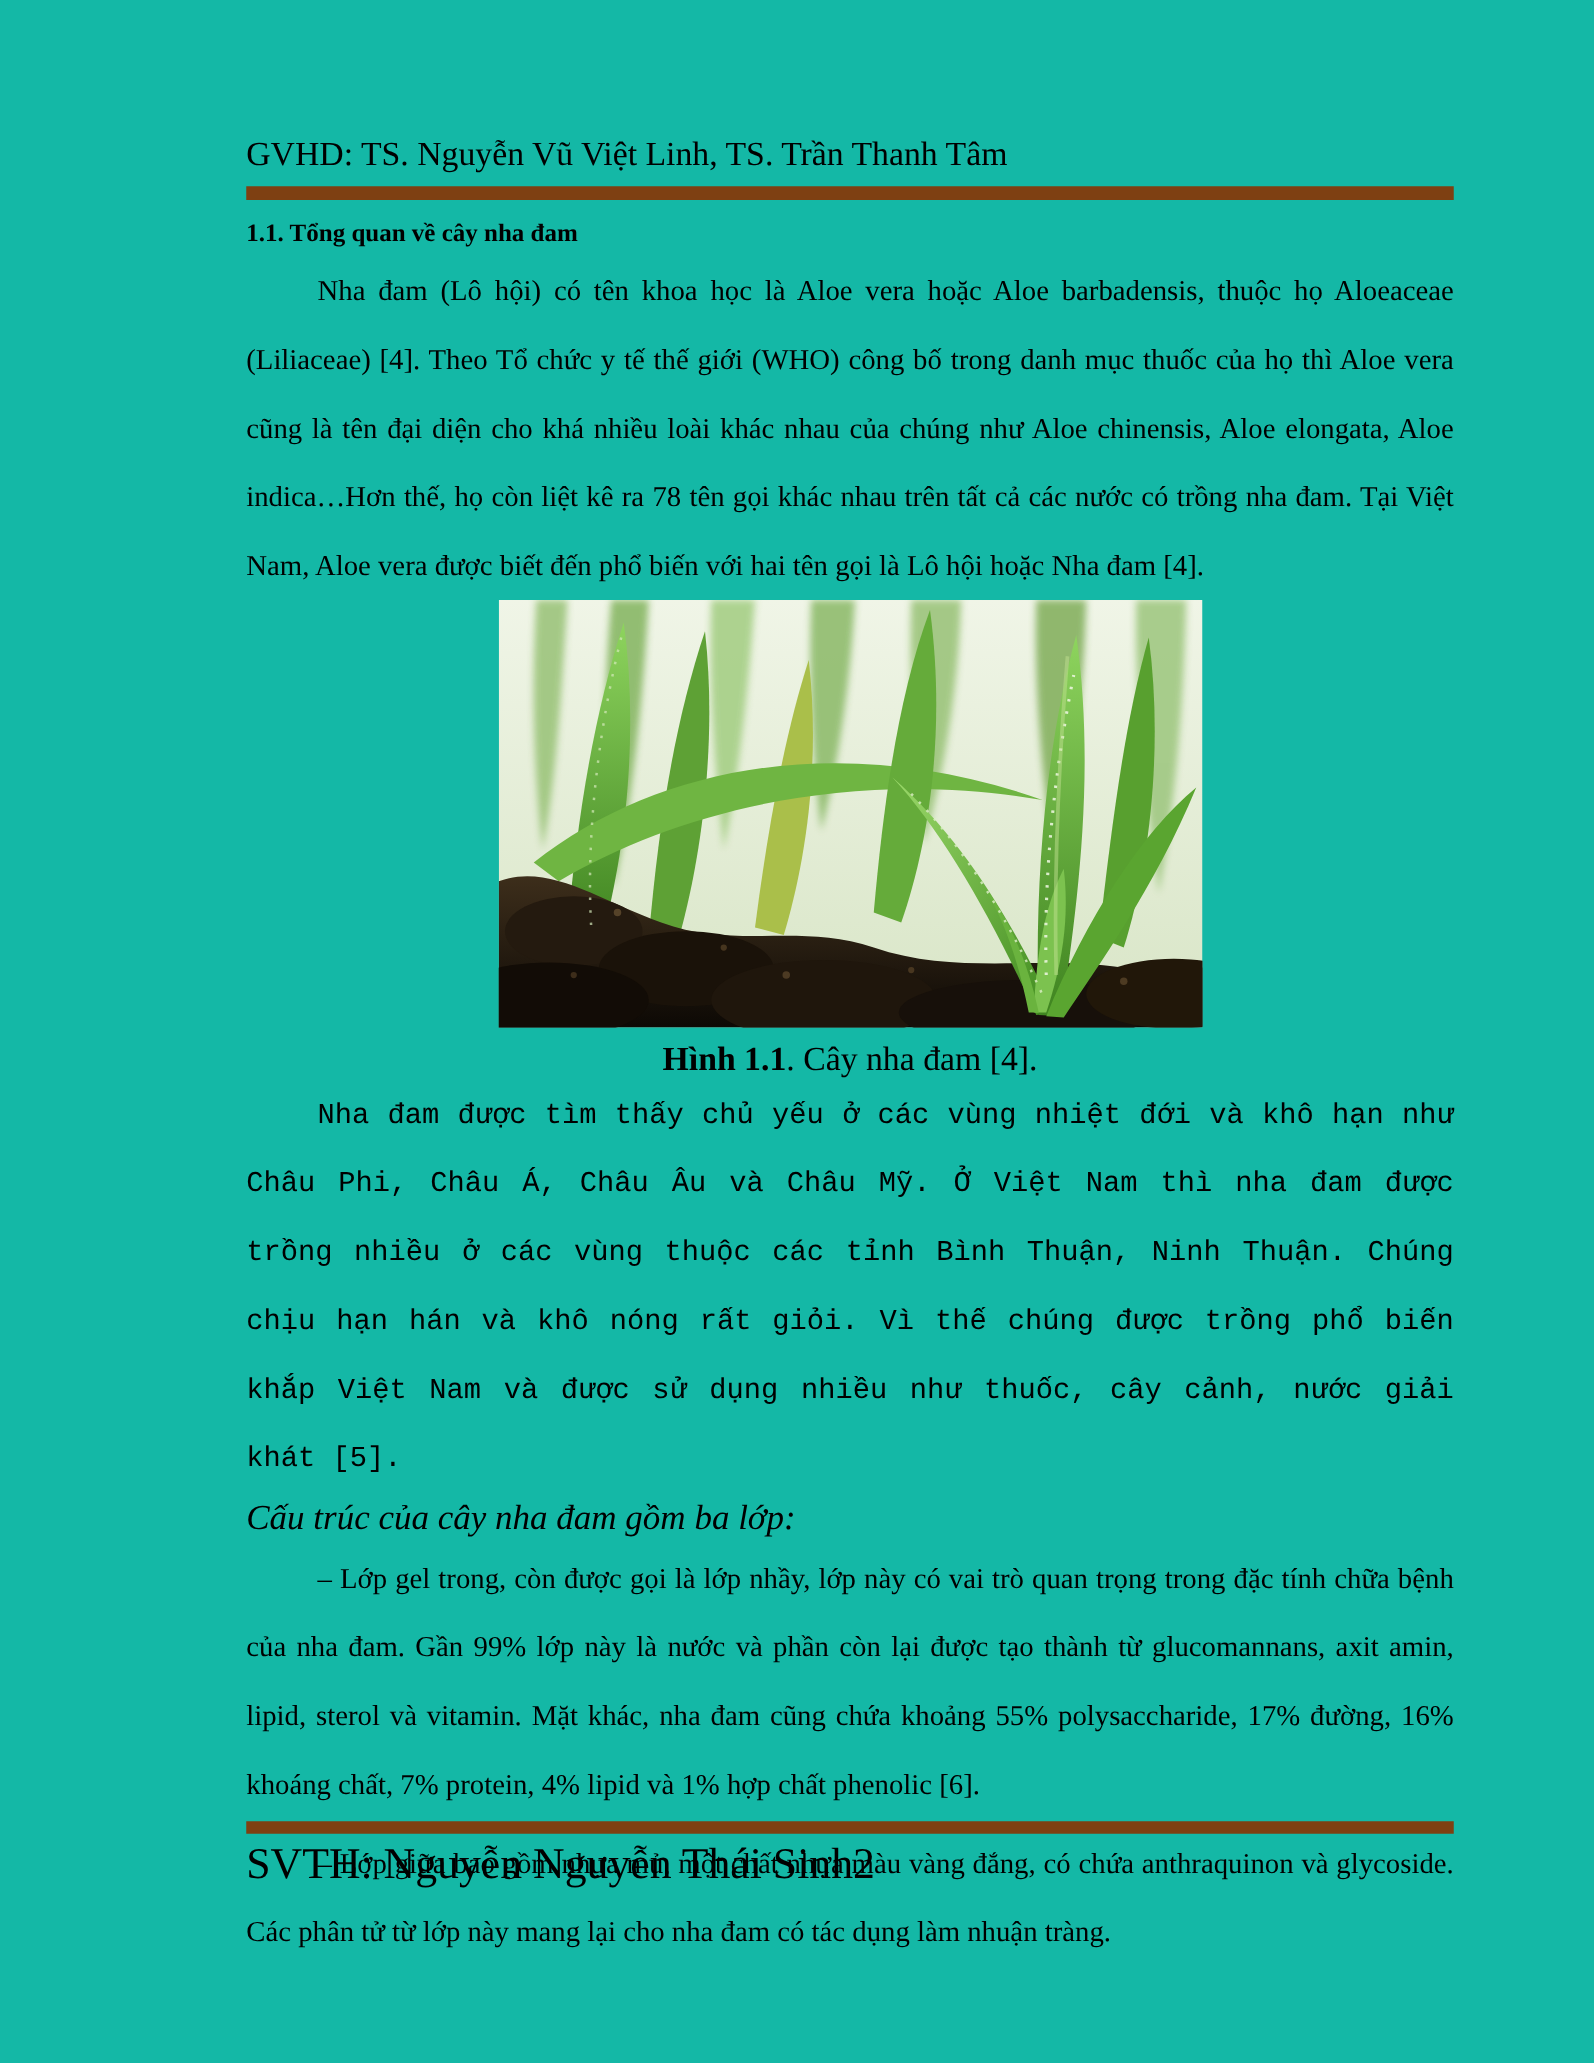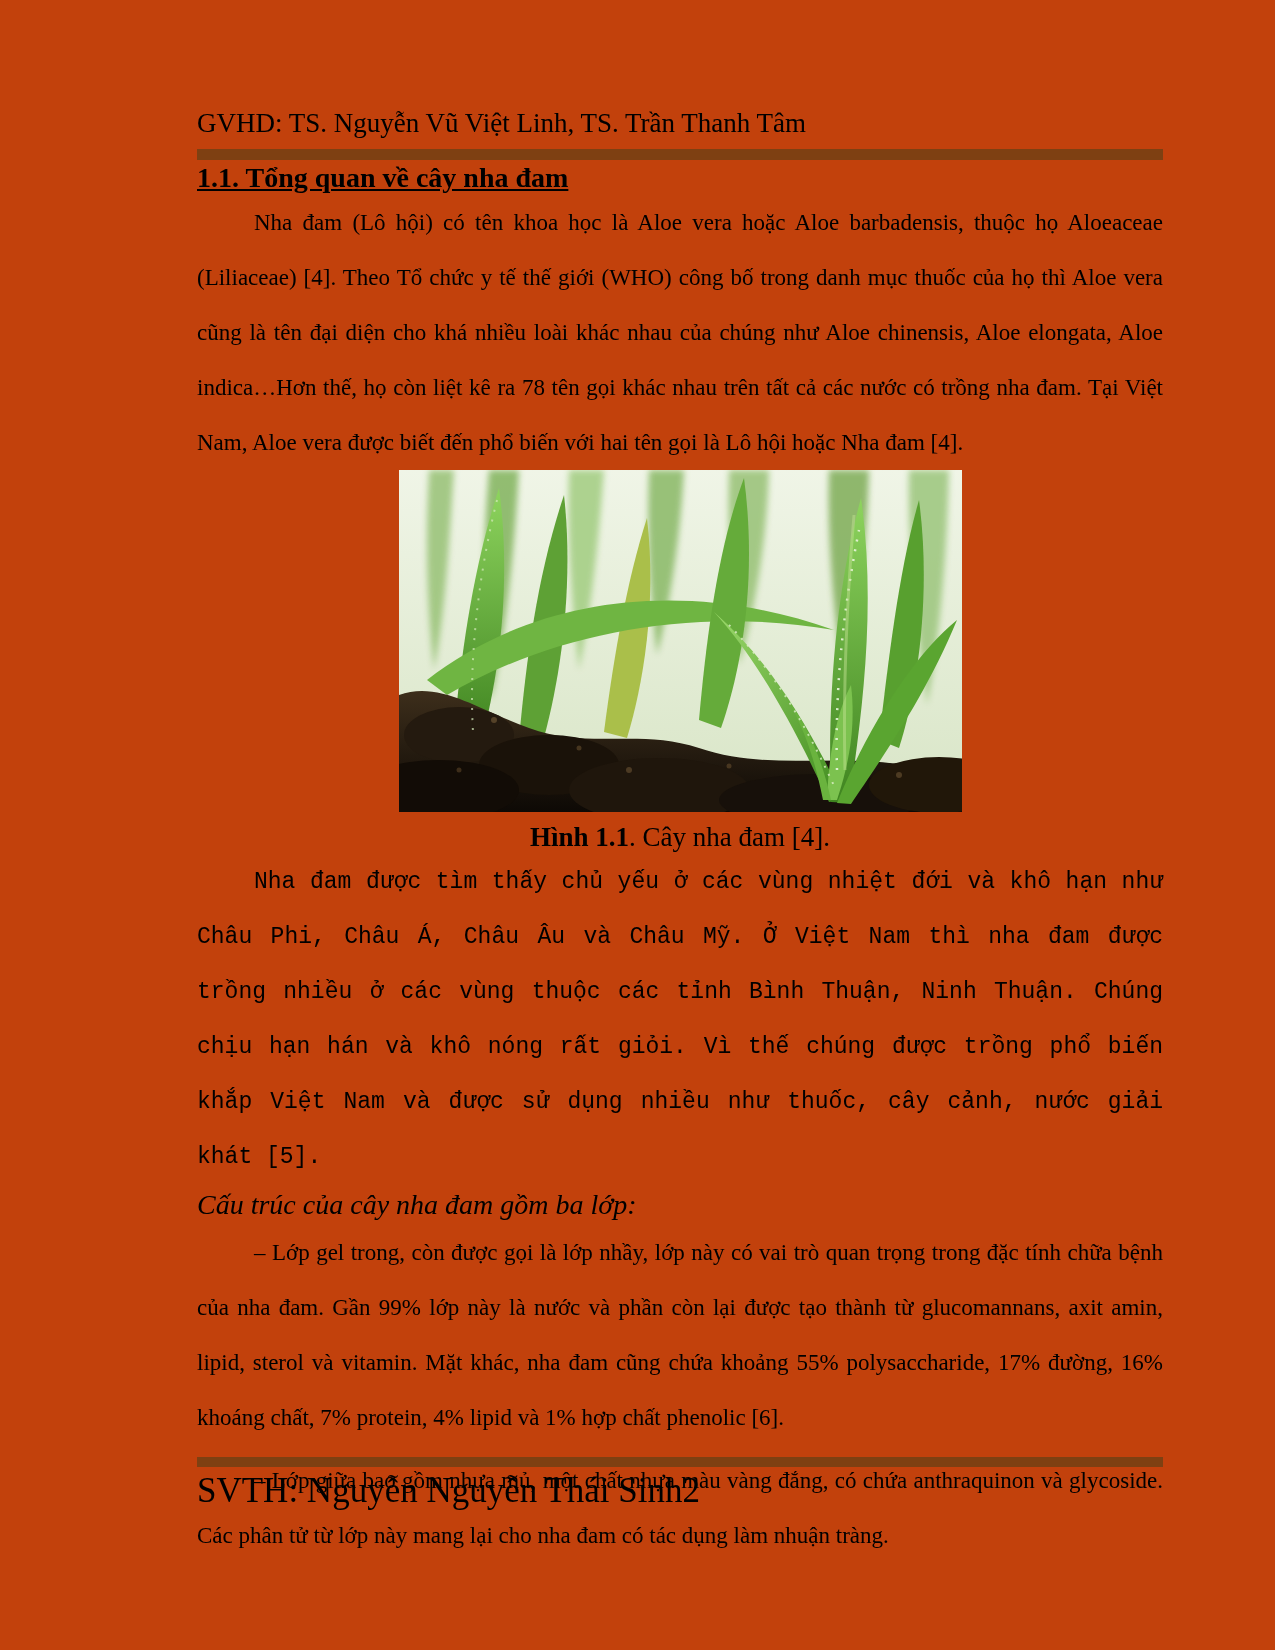--- a/index.html
+++ b/index.html
@@ -1,20 +1,20 @@
 <!DOCTYPE html>
 <html><head>
 <meta charset="utf-8">
 <style>
   html, body { margin: 0; padding: 0; background: #ffffff; }
   .page {
     position: relative;
     width: 1275px;
     height: 1650px;
-    background: #c2410c;
+    background: #14b8a6;
     font-family: "Liberation Serif", "DejaVu Serif", serif;
     color: #000000;
     overflow: hidden;
   }
   .content {
     position: absolute;
     left: 197px;
     top: 106px;
     width: 966px;
   }
@@ -29,25 +29,24 @@
     background: #7E4012;
   }
   .doc-title {
     margin-top: 21px;
     font-size: 35px;
     line-height: 40px;
     font-weight: bold;
     text-align: center;
   }
   .sec-heading {
-    margin-top: 0;
-    font-size: 28px;
+    margin-top: 10px;
+    font-size: 20px;
     line-height: 35px;
     font-weight: bold;
-    text-decoration: underline;
   }
   p.body-par {
     margin: 0;
     font-size: 23px;
     line-height: 55px;
     text-align: justify;
     text-indent: 57px;
   }
   p.par-gap { margin-top: 8px; }
   .figure-wrap { margin: 0; text-align: center; }

